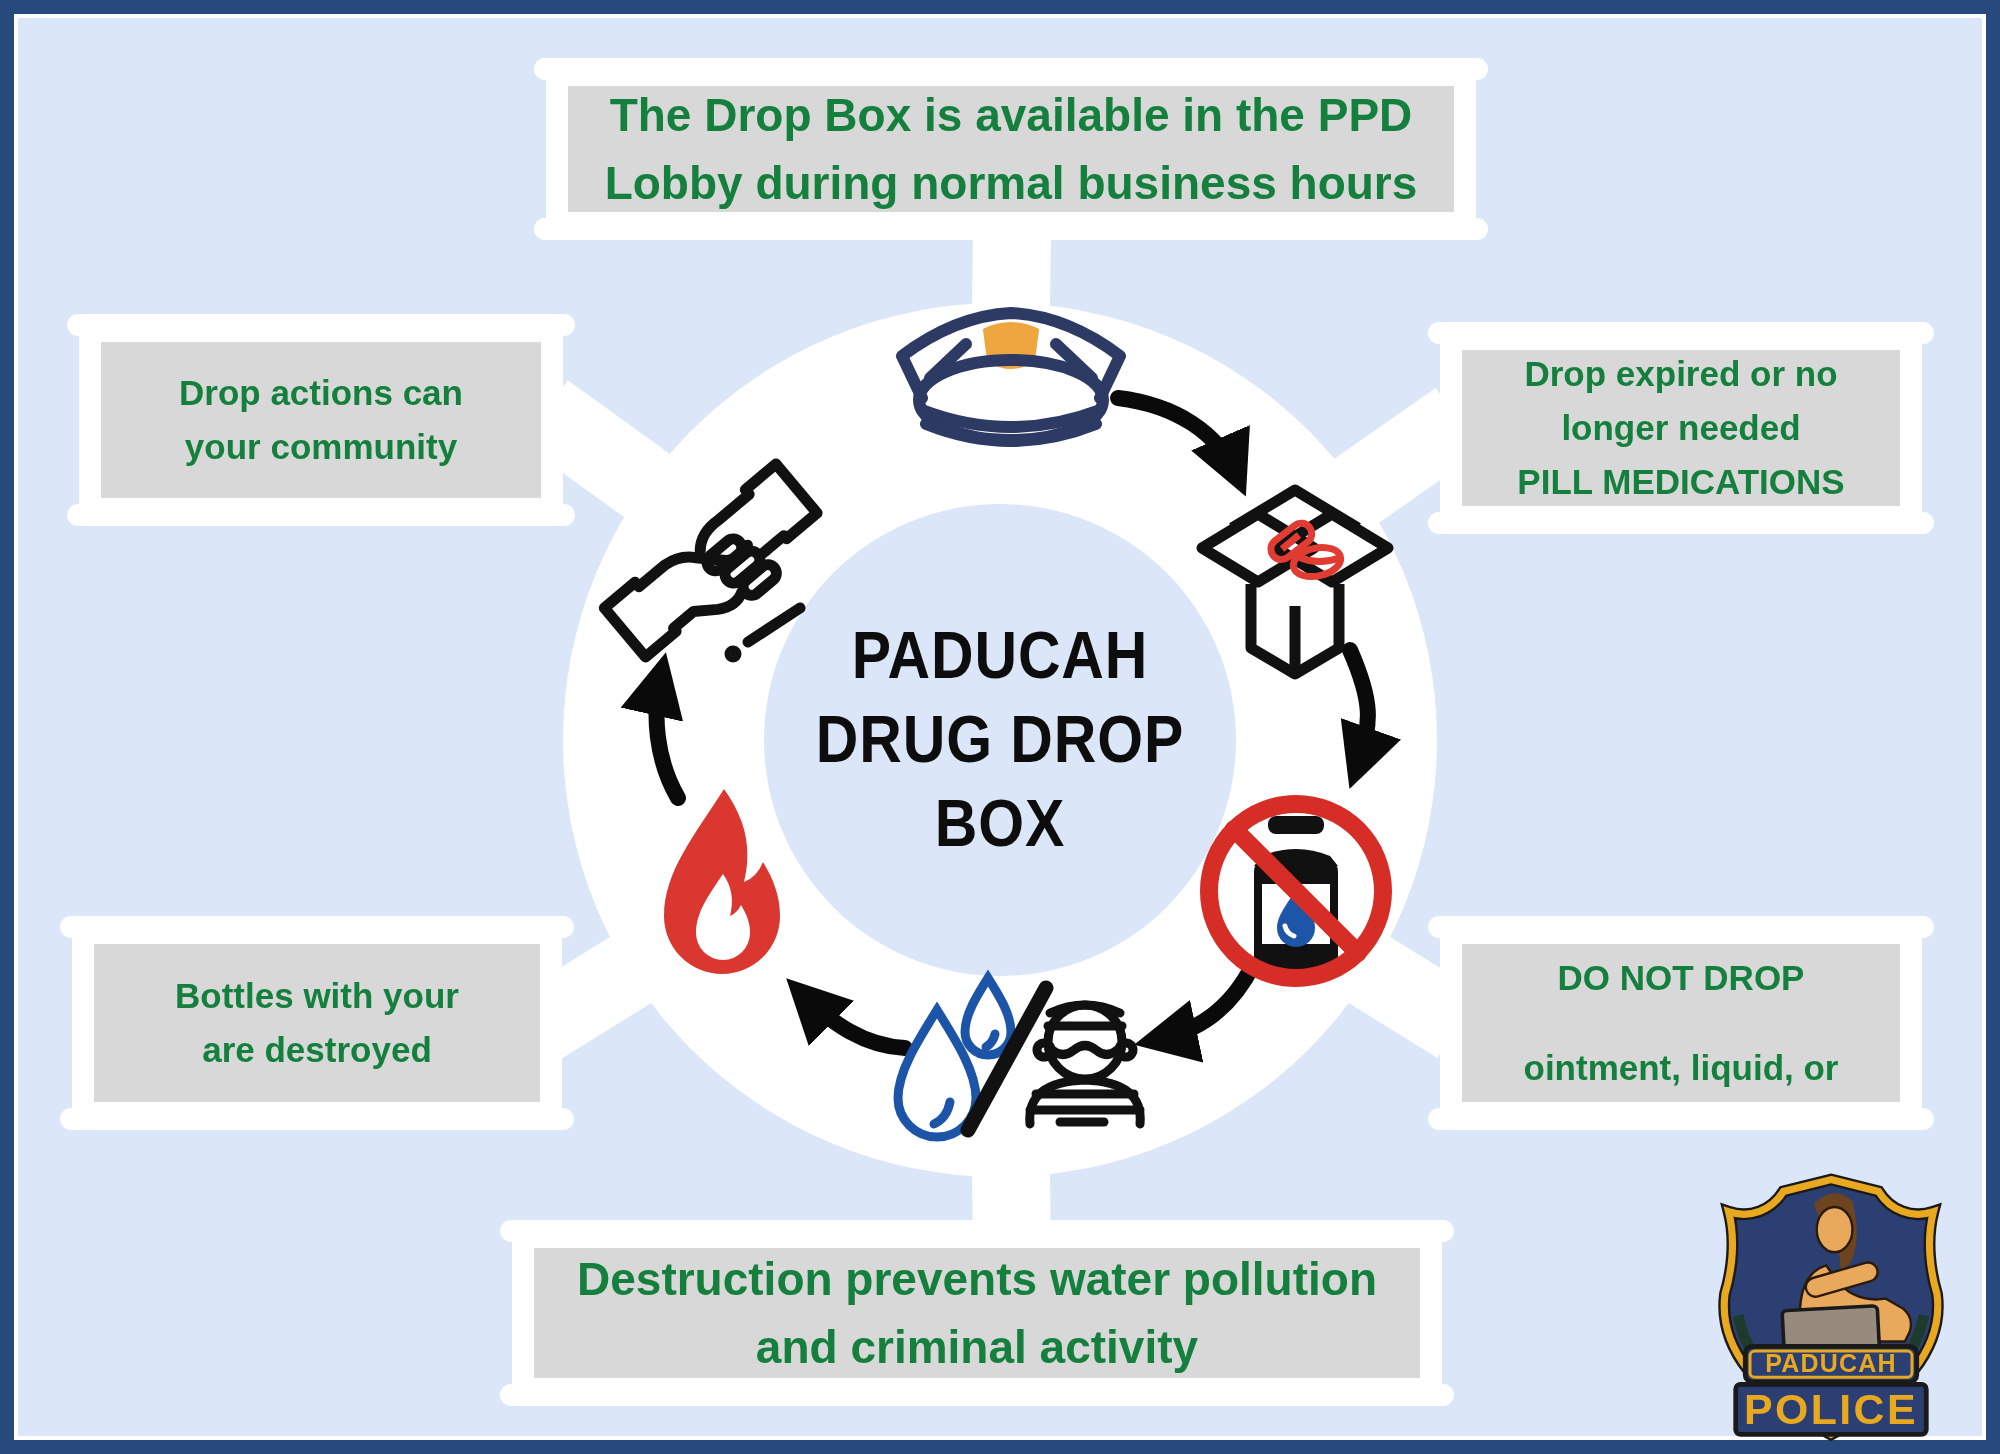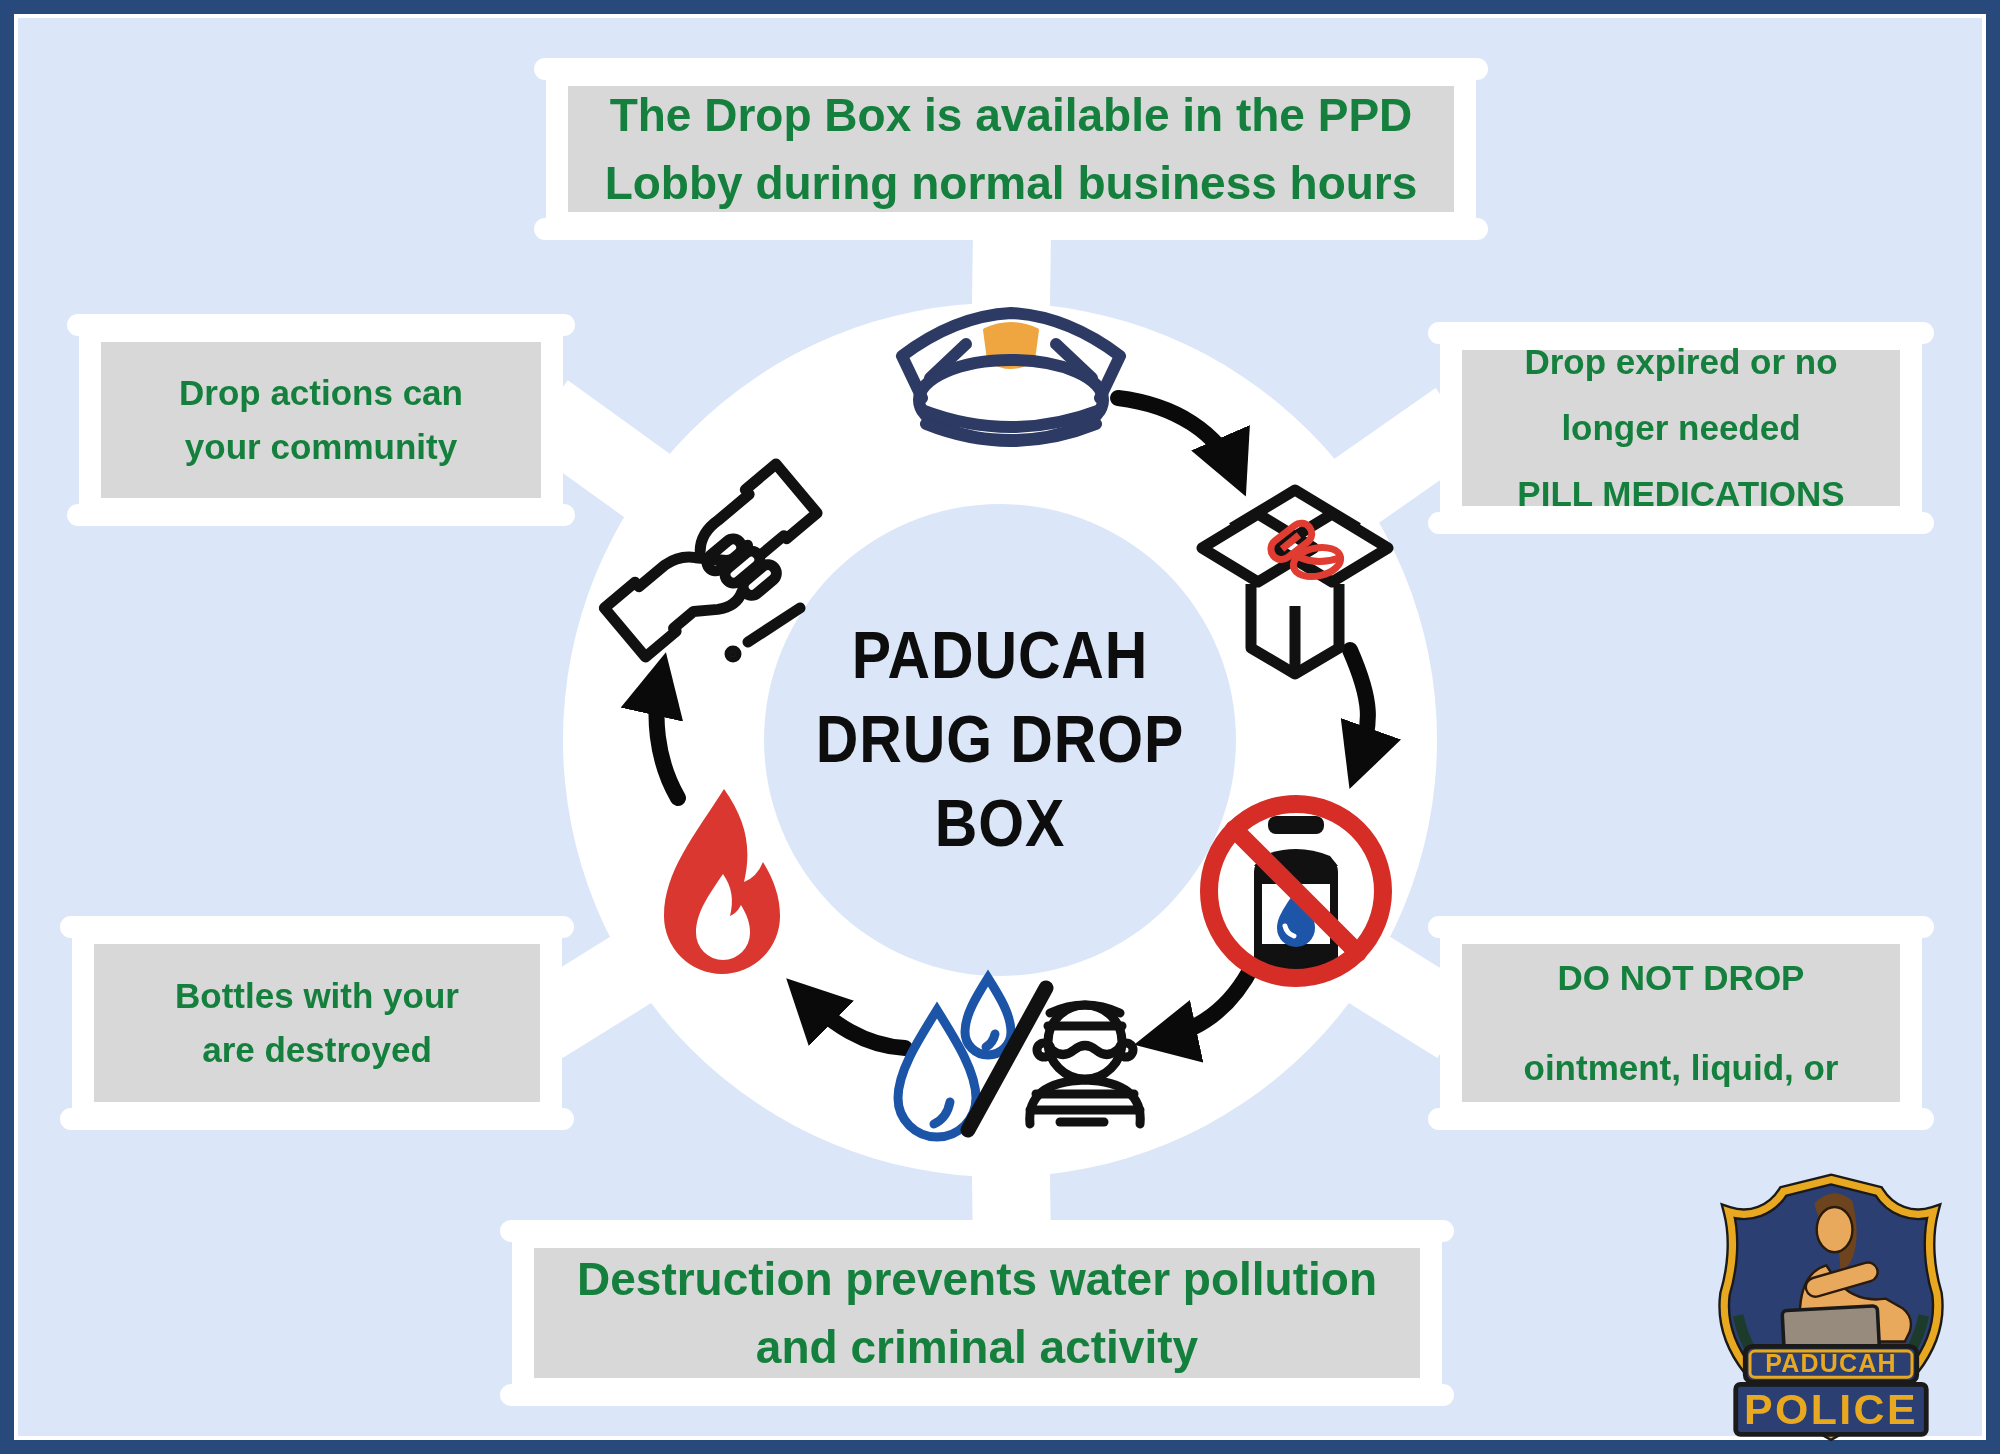--- a/index.html
+++ b/index.html
@@ -35,21 +35,21 @@
   .vbar{position:absolute;top:-18px;bottom:-18px;width:20px;background:#ffffff;border-radius:9px;}
   .vbar.l{left:-22px;} .vbar.r{right:-22px;}
   .tbox .line{white-space:nowrap;}
 
   .banner{font-size:46px;line-height:1.48;}
   .side{font-size:35px;line-height:1.55;}
 
   #top-banner   {left:562px; top:80px;   width:898px; height:138px;}
   #bottom-banner{left:528px; top:1242px; width:898px; height:142px;}
   #box-tl{left:95px;   top:336px; width:452px; height:168px;}
-  #box-tr{left:1456px; top:344px; width:450px; height:168px;gap:12px;}
+  #box-tr{left:1456px; top:344px; width:450px; height:168px;}
   #box-bl{left:88px;   top:938px; width:458px; height:170px;}
   #box-br{left:1456px; top:938px; width:450px; height:170px;gap:36px;}
 
   
   #center-title{
     position:absolute;left:700px;top:613px;width:600px;
     text-align:center;color:#0d0d0d;
     font-weight:900;font-size:67px;line-height:84px;letter-spacing:1px;
     transform:scaleX(0.88);
   }

